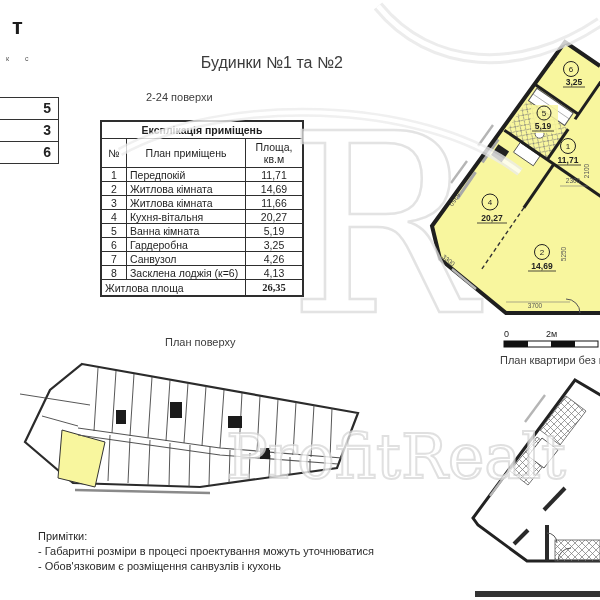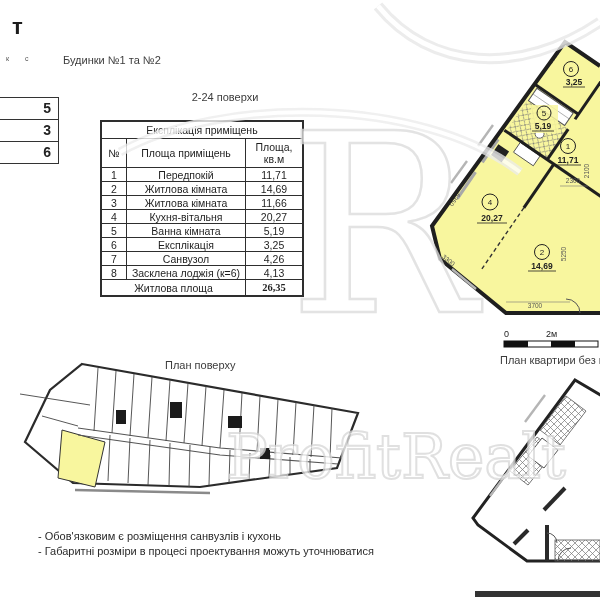--- a/index.html
+++ b/index.html
@@ -4,42 +4,42 @@
 <style>
   html,body{margin:0;padding:0;}
   body{
     width:600px;height:600px;position:relative;overflow:hidden;
     background:#ffffff;font-family:"Liberation Sans",sans-serif;color:#222;
   }
   .abs{position:absolute;}
   
   .logo-frag{left:12px;top:14px;font-size:22px;font-weight:bold;color:#1c1c1c;}
   .logo-small{left:6px;top:55px;font-size:7px;color:#555;letter-spacing:7px;}
-  .page-title{left:63px;top:54px;width:280px;text-align:left;font-size:11px;color:#3c3c3c;}
-  .page-subtitle{left:140px;top:91px;width:170px;text-align:center;font-size:11px;color:#3c3c3c;}
+  .page-title{left:63px;top:54px;width:280px;text-align:right;font-size:16px;color:#3c3c3c;}
+  .page-subtitle{left:146px;top:91px;width:170px;font-size:11px;color:#3c3c3c;}
   
   .cutbox{left:-22px;top:97px;width:79px;border:1.5px solid #333;}
   .cutbox div{height:21px;line-height:21px;text-align:right;padding-right:7px;
     font-size:14px;font-weight:bold;border-top:1.2px solid #333;}
   .cutbox div:first-child{border-top:none;}
   
   table.expl{left:100px;top:120px;position:absolute;border-collapse:collapse;
     font-size:10.5px;color:#1e1e1e;background:transparent;}
   table.expl td,table.expl th{border:1px solid #2e2e2e;padding:0 3px;line-height:12px;}
   table.expl{border:2px solid #2e2e2e;}
-  .t-title{height:16px;text-align:center;font-weight:normal;margin-left:34px;}
+  .t-title{height:16px;text-align:center;font-weight:bold;margin-left:34px;}
   .t-head td{height:28px;text-align:center;white-space:pre-line;}
   .c-num{width:18px;text-align:center;}
-  .c-name{width:112px;text-align:center;}
+  .c-name{width:112px;text-align:left;}
   .c-area{width:50px;text-align:center;}
   tr.r{height:14px;}
   tr.sum td{height:15px;}
   tr.sum .c-area{font-weight:bold;font-family:Liberation Serif, serif;}
   
-  .floorplan-label{left:165px;top:359px;font-size:11px;color:#3c3c3c;}
+  .floorplan-label{left:165px;top:336px;font-size:11px;color:#3c3c3c;}
   .plan2-label{left:500px;top:354px;font-size:11px;color:#3c3c3c;white-space:nowrap;}
   
   .notes{left:38px;top:529px;font-size:11px;color:#2a2a2a;line-height:15px;}
   
   #apt-svg{left:420px;top:0;}
   #floor-svg{left:20px;top:350px;}
   #plan2-svg{left:470px;top:368px;}
   #wm-svg{left:0;top:0;pointer-events:none;opacity:.78;}
   .dim{font-size:6.5px;fill:#555;}
   .roomnum{font-size:8px;fill:#222;}
@@ -59,21 +59,21 @@
   <div>6</div>
 </div>
 
 <table class="expl">
   <tbody>
       <tr>
         <td colspan="3" class="t-title">Експлікація приміщень</td>
       </tr>
   <tr class="t-head">
     <td class="c-num">№</td>
-    <td class="c-name">Площа приміщень</td>
+    <td class="c-name">План приміщень</td>
     <td class="c-area">Площа,
 кв.м</td>
   </tr>
   <tr class="r">
         <td class="c-num">1</td>
         <td class="c-name">Передпокій</td>
         <td class="c-area">11,71</td>
       </tr>
   <tr class="r">
         <td class="c-num">2</td>
@@ -90,21 +90,21 @@
         <td class="c-name">Кухня-вітальня</td>
         <td class="c-area">20,27</td>
       </tr>
   <tr class="r">
         <td class="c-num">5</td>
         <td class="c-name">Ванна кімната</td>
         <td class="c-area">5,19</td>
       </tr>
   <tr class="r">
         <td class="c-num">6</td>
-        <td class="c-name">Експлікація</td>
+        <td class="c-name">Гардеробна</td>
         <td class="c-area">3,25</td>
       </tr>
   <tr class="r">
         <td class="c-num">7</td>
         <td class="c-name">Санвузол</td>
         <td class="c-area">4,26</td>
       </tr>
   <tr class="r">
         <td class="c-num">8</td>
         <td class="c-name">Засклена лоджія (к=6)</td>
@@ -289,22 +289,23 @@
   <g stroke="#b5b5b5" stroke-width="2.4">
     <line x1="20" y1="128" x2="40" y2="101"></line>
     <line x1="55" y1="54" x2="75" y2="27"></line>
   </g>
   <path d="M 88,193 A 13 13 0 0 1 101,180" fill="none" stroke="#555" stroke-width="1"></path>
   <path d="M 77,165 A 10 10 0 0 1 87,175" fill="none" stroke="#555" stroke-width="1"></path>
   <rect x="5" y="223" width="125" height="6" fill="#333"></rect>
 </svg>
 
 <div class="abs notes">
+  <div>Примітки:</div>
+  <div>- Габаритні розміри в процесі проектування можуть уточнюватися</div>
   <div>- Обов'язковим є розміщення санвузлів і кухонь</div>
-  <div>- Габаритні розміри в процесі проектування можуть уточнюватися</div>
 </div>
 
 <svg id="wm-svg" class="abs" width="600" height="600" viewBox="0 0 600 600">
   <g fill="none">
     <path d="M 378 6 C 430 70, 520 76, 600 22" stroke="#e7e7e7" stroke-width="11"></path>
     <path d="M 378 6 C 430 70, 520 76, 600 22" stroke="#ffffff" stroke-width="5"></path>
     <path d="M 120 152 C 220 96, 420 96, 520 172" stroke="#ececec" stroke-width="9"></path>
     <path d="M 120 152 C 220 96, 420 96, 520 172" stroke="#ffffff" stroke-width="4"></path>
   </g>
   <text x="288" y="312" font-family="DejaVu Serif" ,serif="" font-size="250" fill="#ffffff" stroke="#dcdcdc" stroke-width="2.5" style="font-family:'DejaVu Serif',serif;">R</text>

